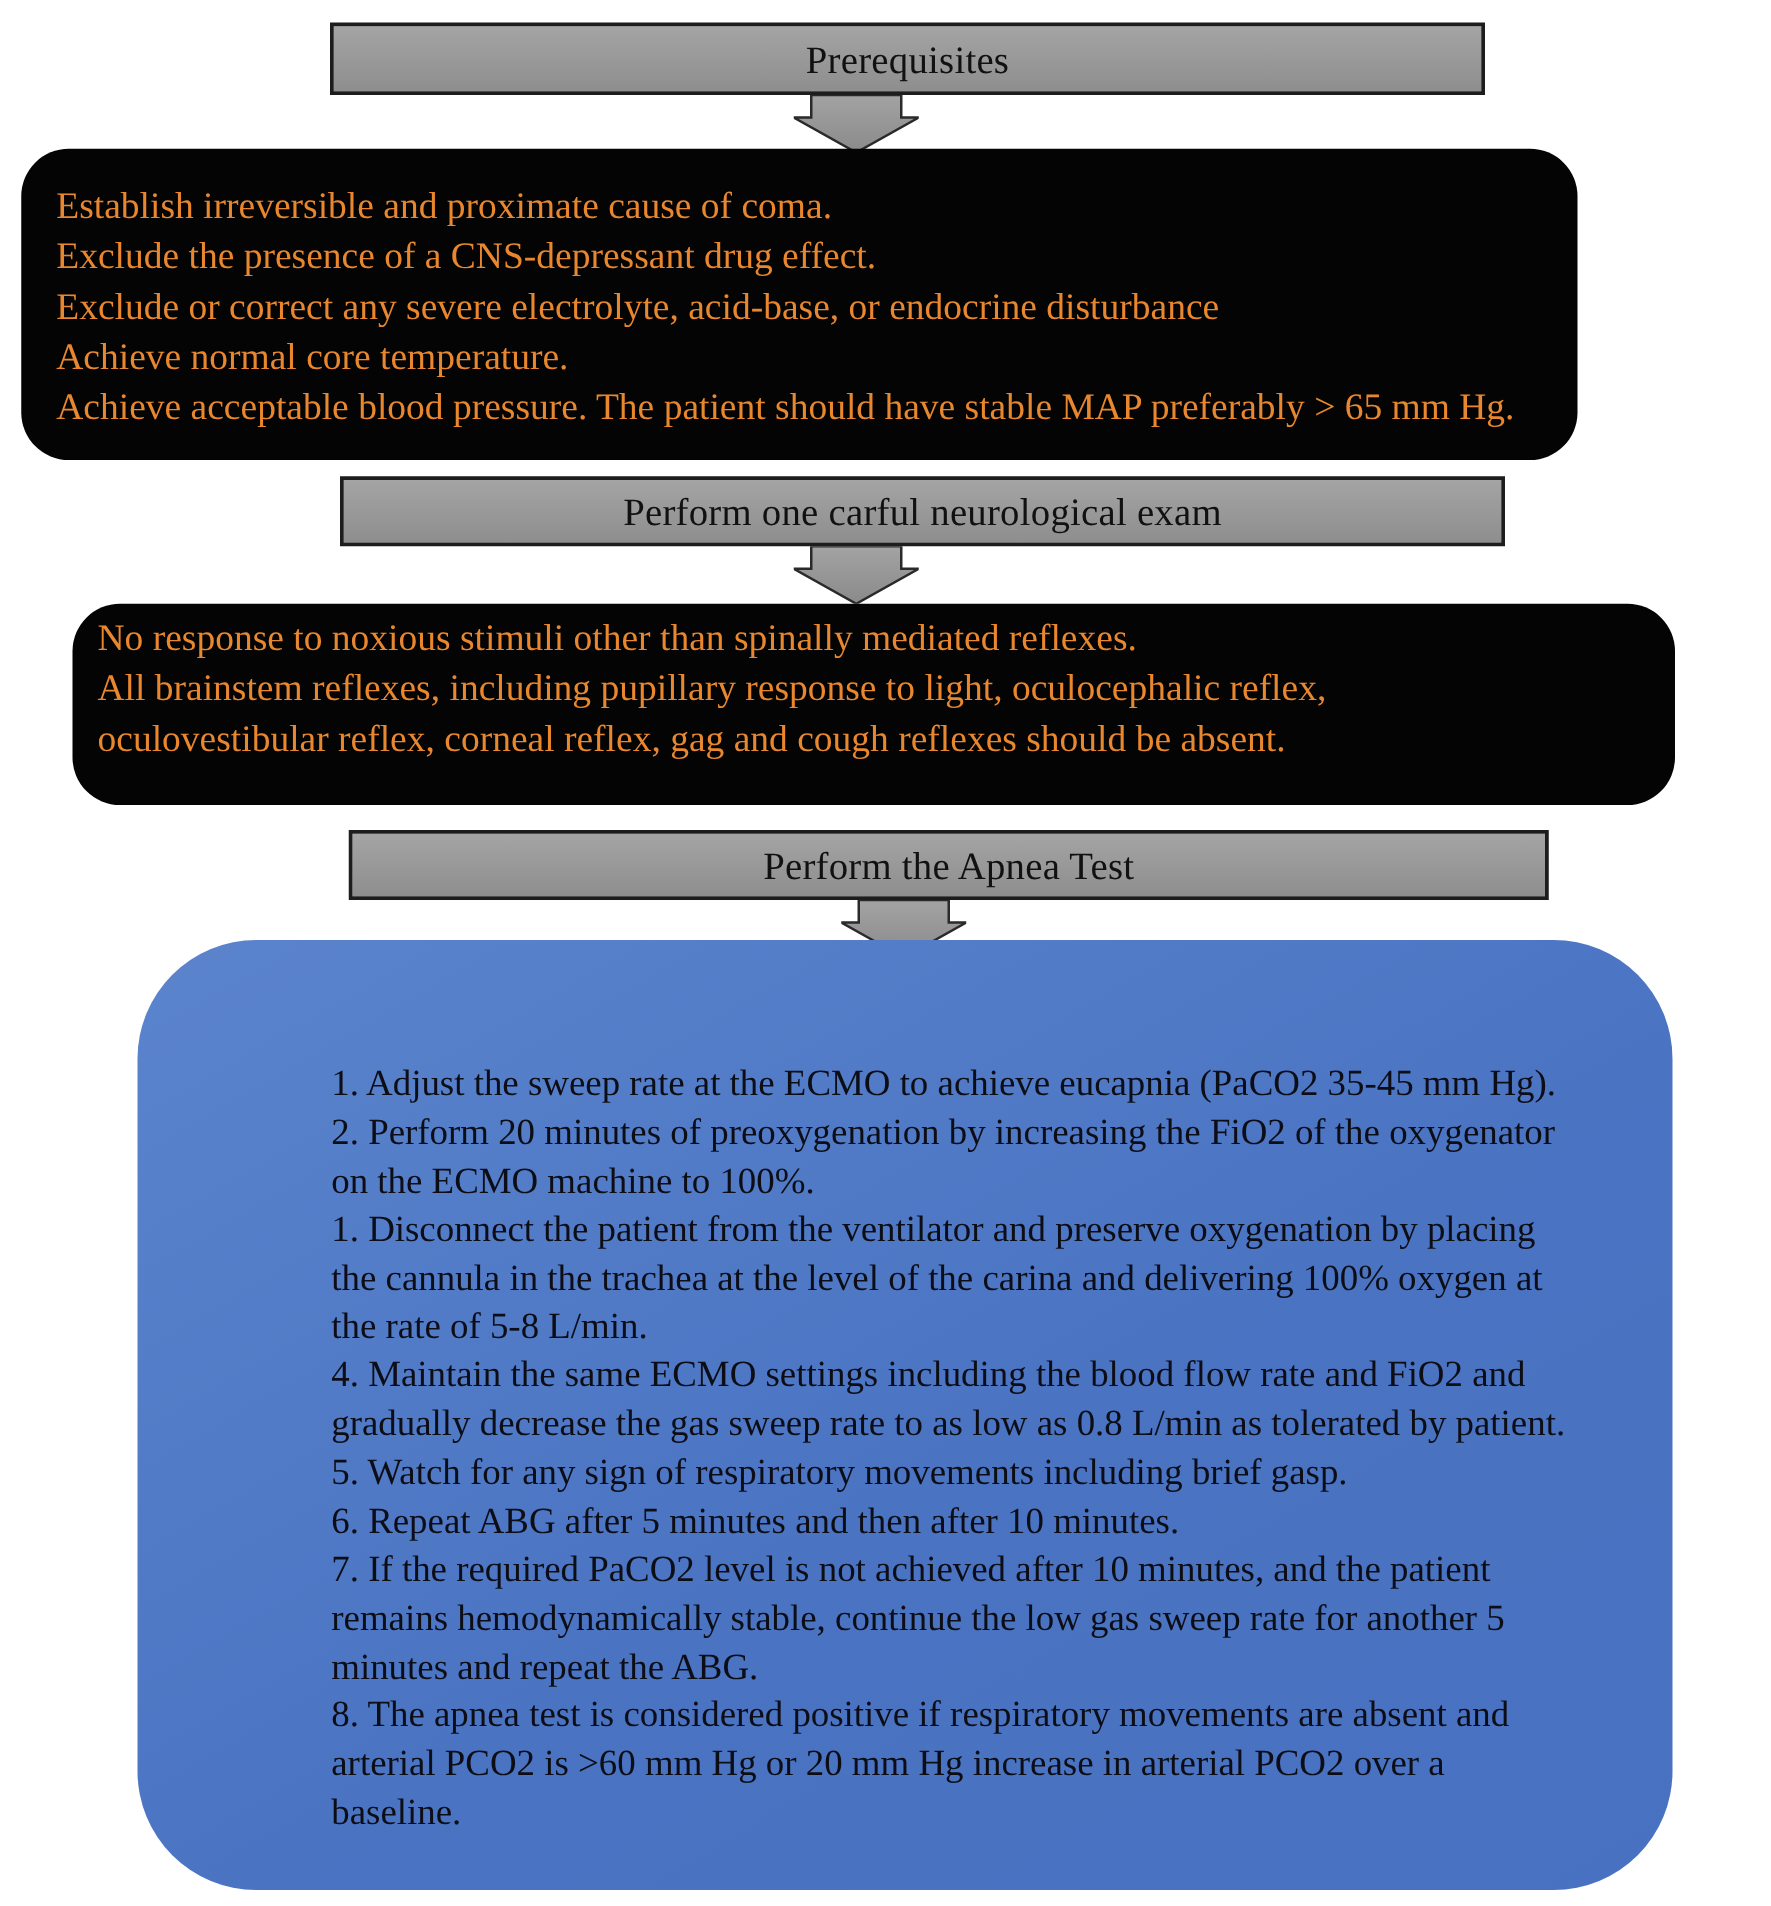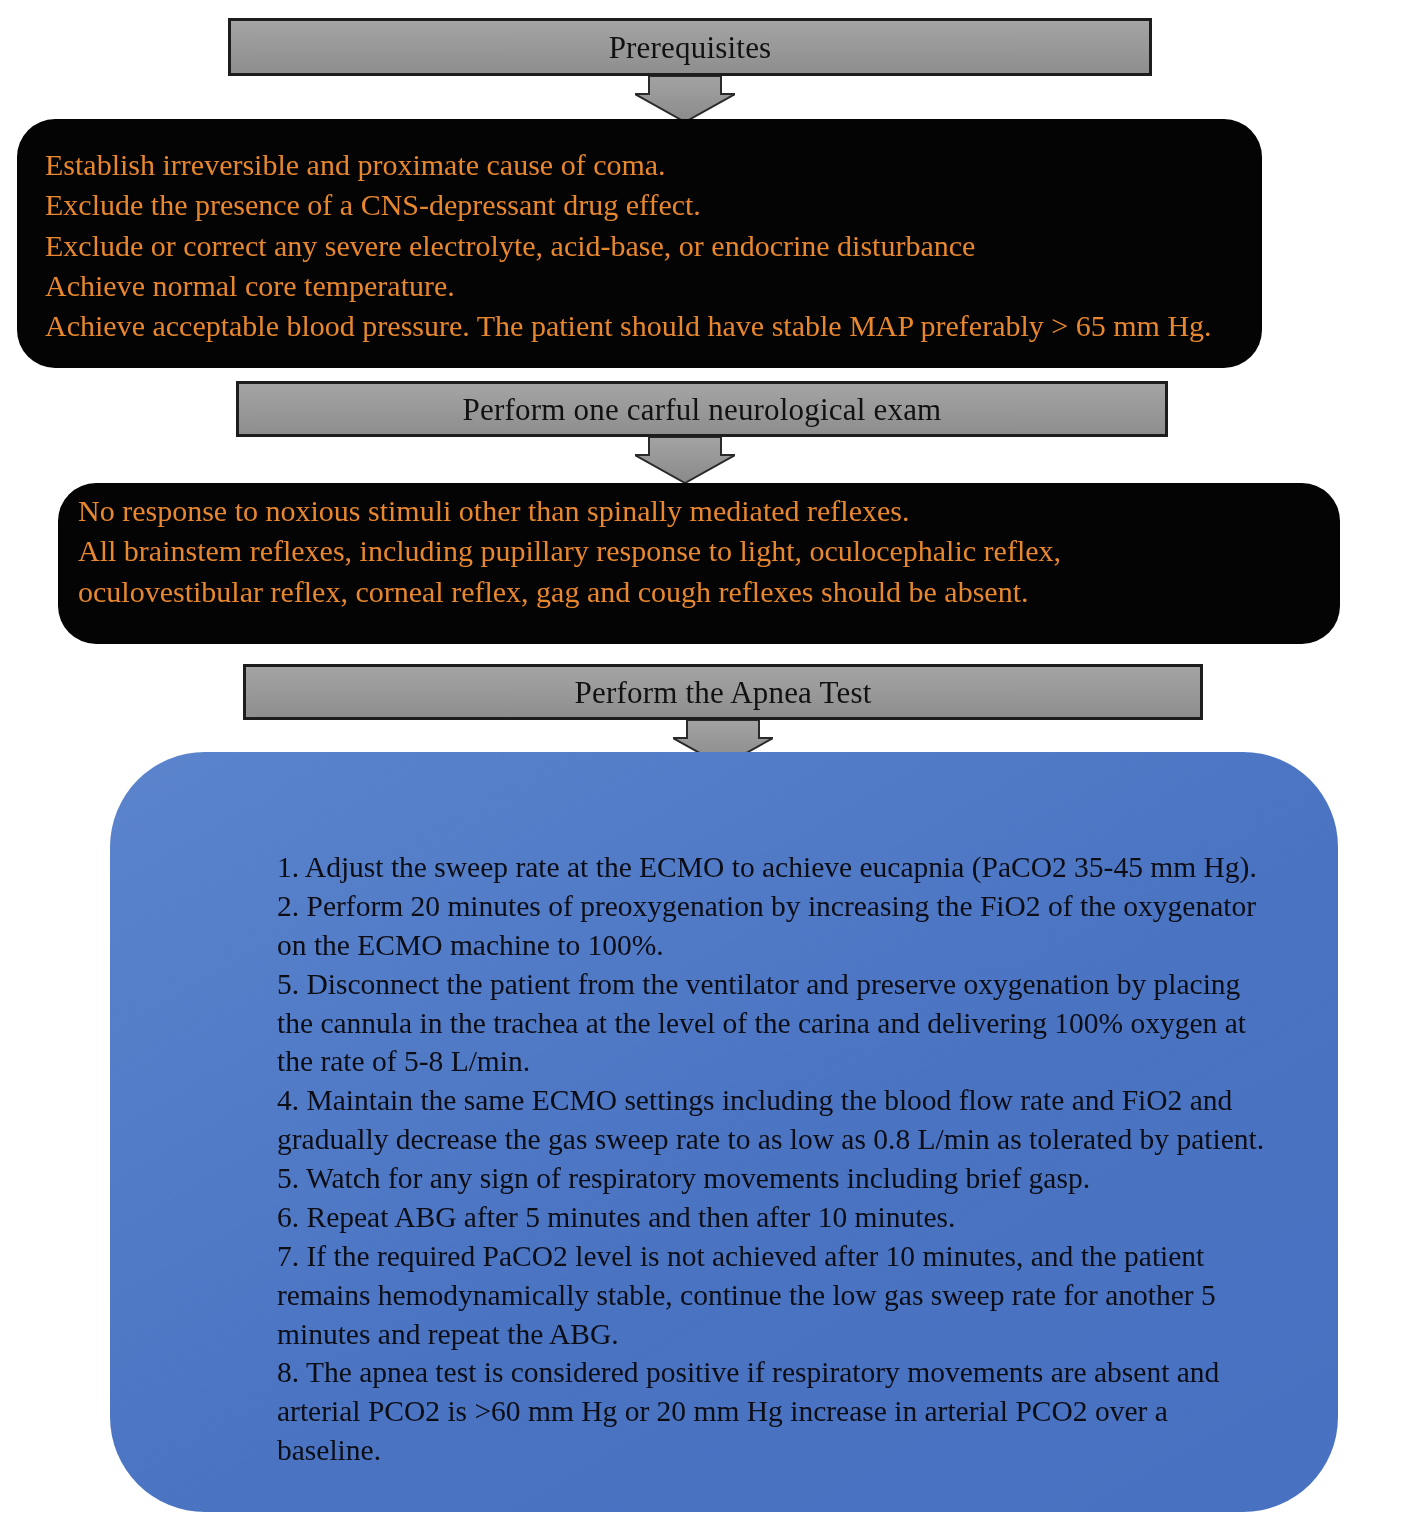--- a/index.html
+++ b/index.html
@@ -21,20 +21,21 @@
   
   .header-bar {
     background: linear-gradient(to bottom, #a4a4a4 0%, #9a9a9a 45%, #8e8e8e 100%);
     border: 3px solid #1d1d1d;
     display: flex;
     align-items: center;
     justify-content: center;
     color: #0a0a0a;
     text-align: right;
     letter-spacing: 0.2px;
+    margin-left: 36px;
   }
   .header-bar .bar-label {
     font-size: 31px;
     line-height: 1;
     color: #111111;
   }
   .arrow-wrap {
     position: absolute;
     width: 100px;
     height: 46px;
@@ -65,21 +66,20 @@
     position: absolute;
     left: 155px;
     top: 96px;
     right: 40px;
   }
   .blue-box .line {
     font-size: 29.5px;
     line-height: 1.318;
     color: #0d0d16;
     white-space: nowrap;
-    margin-left: 12px;
   }
 </style>
 </head>
 <body>
 
 <div class="node header-bar" style="left:228px; top:18px; width:924px; height:58px;">
   <span class="bar-label">Prerequisites</span>
 </div>
 
 <div class="arrow-wrap" style="left:635px; top:76px;">
@@ -126,21 +126,21 @@
   <svg class="arrow-svg" width="100" height="46" viewBox="0 0 100 46">
     <polygon points="14,0 86,0 86,18 100,18 50,46 0,18 14,18" fill="url(#ag1)" stroke="#2a2a2a" stroke-width="2"></polygon>
   </svg>
 </div>
 
 <div class="node blue-box" style="left:110px; top:752px; width:1228px; height:760px;">
   <div class="steps">
     <div class="line">1. Adjust the sweep rate at the ECMO to achieve eucapnia (PaCO2 35-45 mm Hg).</div>
     <div class="line">2. Perform 20 minutes of preoxygenation by increasing the FiO2 of the oxygenator</div>
     <div class="line">on the ECMO machine to 100%.</div>
-    <div class="line">5. Disconnect the patient from the ventilator and preserve oxygenation by placing</div>
+    <div class="line">1. Disconnect the patient from the ventilator and preserve oxygenation by placing</div>
     <div class="line">the cannula in the trachea at the level of the carina and delivering 100% oxygen at</div>
     <div class="line">the rate of 5-8 L/min.</div>
     <div class="line">4. Maintain the same ECMO settings including the blood flow rate and FiO2 and</div>
     <div class="line">gradually decrease the gas sweep rate to as low as 0.8 L/min as tolerated by patient.</div>
     <div class="line">5. Watch for any sign of respiratory movements including brief gasp.</div>
     <div class="line">6. Repeat ABG after 5 minutes and then after 10 minutes.</div>
     <div class="line">7. If the required PaCO2 level is not achieved after 10 minutes, and the patient</div>
     <div class="line">remains hemodynamically stable, continue the low gas sweep rate for another 5</div>
     <div class="line">minutes and repeat the ABG.</div>
     <div class="line">8. The apnea test is considered positive if respiratory movements are absent and</div>

